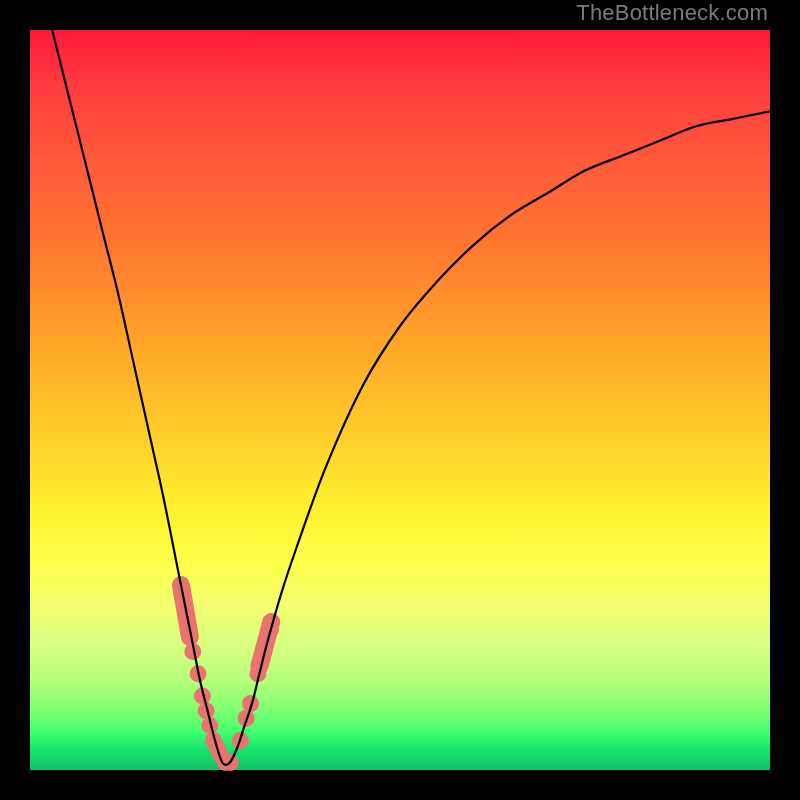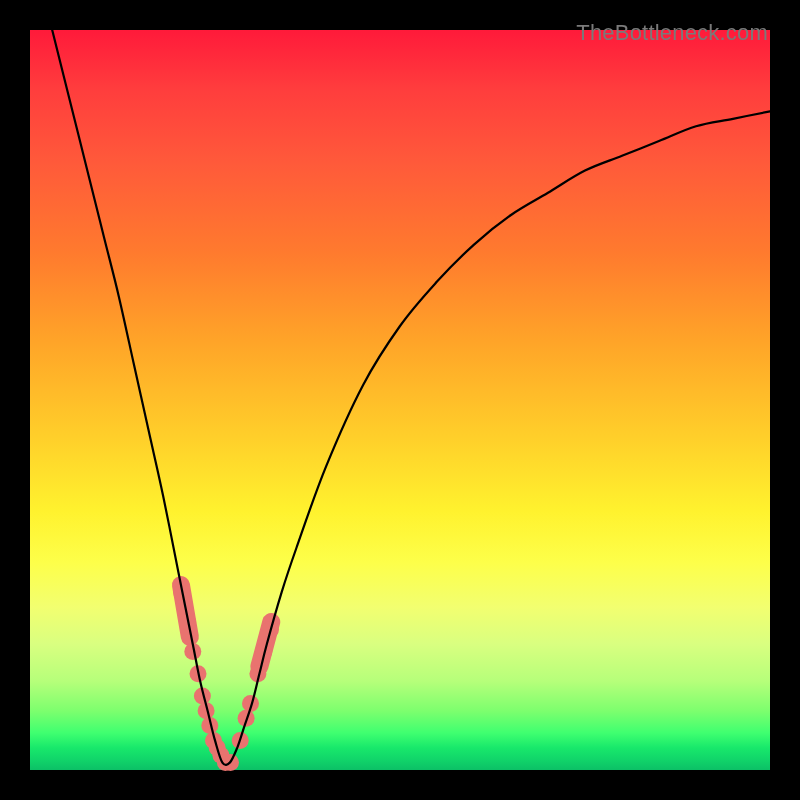--- a/index.html
+++ b/index.html
@@ -38,21 +38,21 @@
       #b6ff7a 88%,
       #7dff6e 92%,
       #3fff70 95%,
       #18e86b 97%,
       #11d66a 98.5%,
       #0cc066 100%
     );
   }
   .watermark {
     position: absolute;
-    top: 20px;
+    top: 0;
     right: 32px;
     color: #7a7a7a;
     font-size: 22px;
     font-weight: 400;
     letter-spacing: 0.2px;
     user-select: none;
   }
   svg.curve {
     position: absolute;
     left: 0; top: 0;

